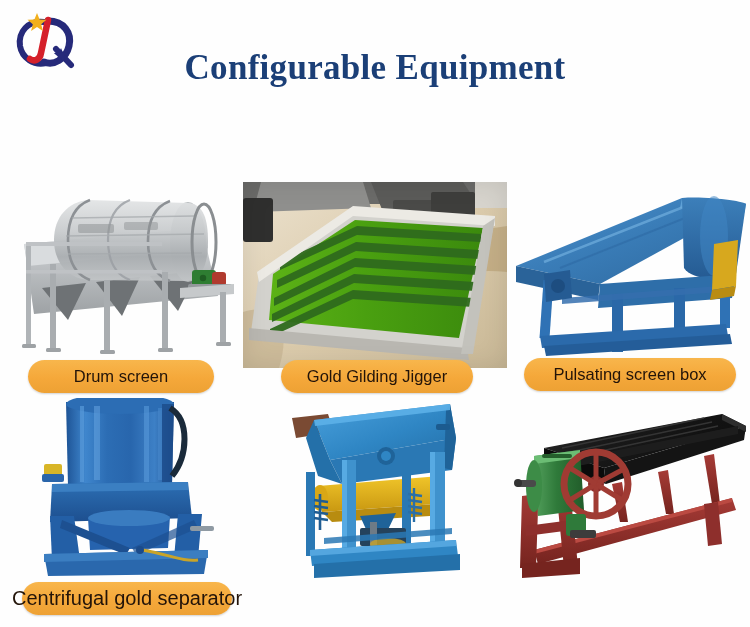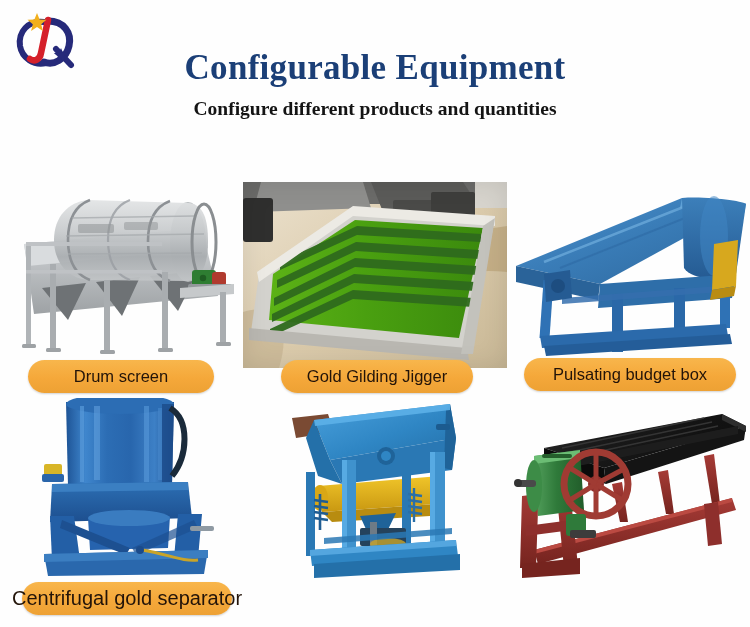--- a/index.html
+++ b/index.html
@@ -129,21 +129,20 @@
 
       <polygon points="29,5 31.6,11.4 38.5,11.8 33.2,16.2 34.9,22.9 29,19.1 23.1,22.9 24.8,16.2 19.5,11.8 26.4,11.4" fill="#f2b01c"></polygon>
 
       <polygon points="53,40 55,44.8 60.2,45.1 56.2,48.4 57.5,53.5 53,50.6 48.5,53.5 49.8,48.4 45.8,45.1 51,44.8" fill="#262a7a"></polygon>
     </svg>
   </div>
 
   <div class="header">
     <div class="title">Configurable Equipment</div>
     <div class="subtitle">
-      <div>Configure different products and quantities</div>
     </div>
   </div>
 
   <div class="grid">
 
     <div class="cell" style="left:12px; top:4px; width:228px; height:176px;">
       <div class="media">
         <svg viewBox="0 0 228 176" width="228" height="176">
           <defs>
             <linearGradient id="drumBody" x1="0" y1="0" x2="0" y2="1">
@@ -518,20 +517,20 @@
 
           <path d="M196 106 L210 104 L214 146 L200 148 Z" fill="#8e2f2c"></path>
         </svg>
       </div>
     </div>
 
     <div class="pill" style="left:28px; top:180px; width:186px;">Drum screen</div>
 
     <div class="pill" style="left:281px; top:180px; width:192px;">Gold Gilding Jigger</div>
 
-    <div class="pill" style="left:524px; top:178px; width:212px;">Pulsating budget box</div>
+    <div class="pill" style="left:524px; top:178px; width:212px;">Pulsating screen box</div>
 
     <div class="pill small" style="left:22px; top:402px; width:210px;">Centrifugal gold separator</div>
 
 
 
   </div>
 </div>
 
 </body></html>

